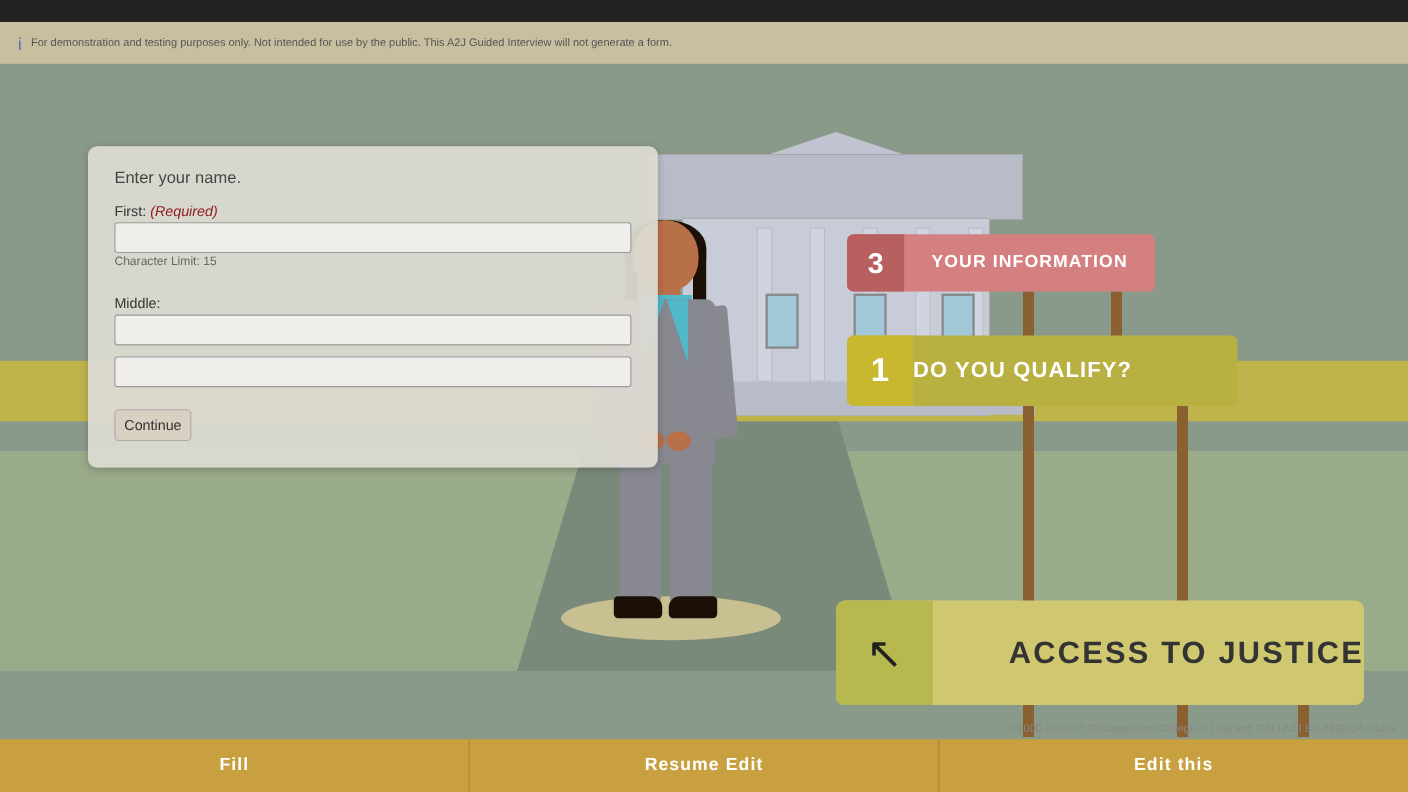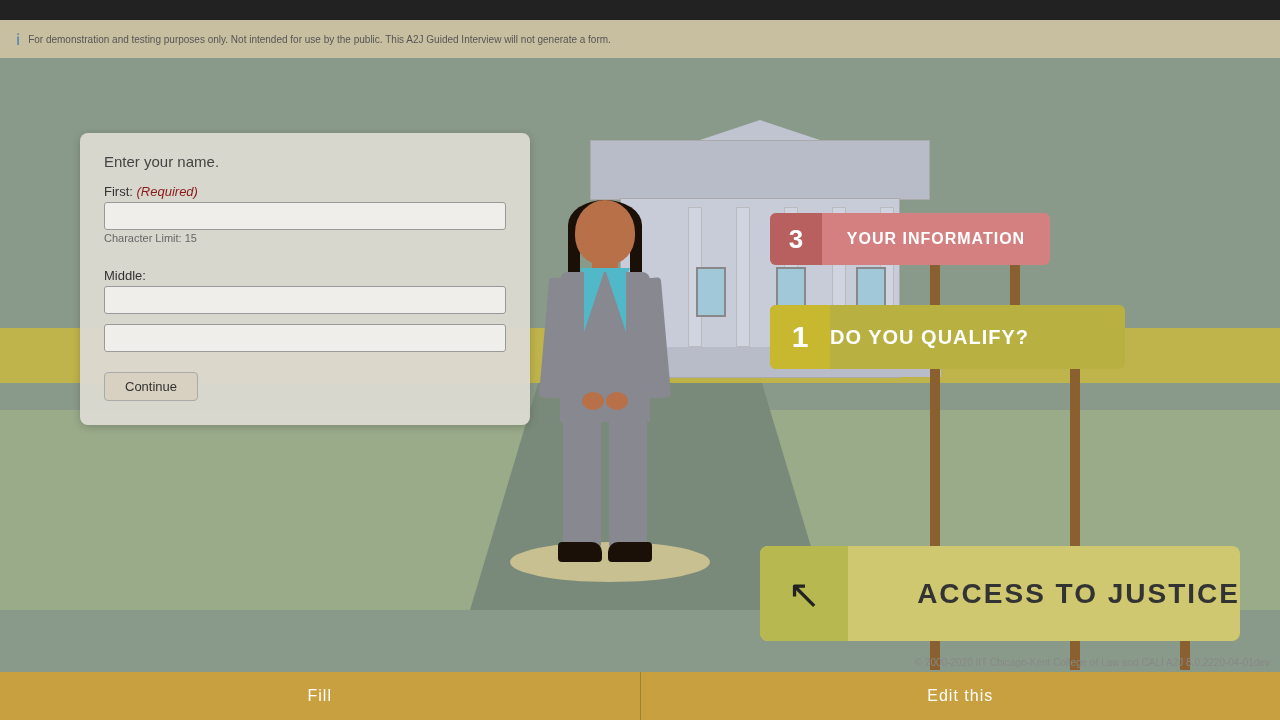--- a/index.html
+++ b/index.html
@@ -348,21 +348,21 @@
       height: 20px;
       background: #1a1008;
       border-radius: 10px 4px 4px 4px;
     }
 
     
     #form-panel {
       position: absolute;
       top: 75px;
       left: 80px;
-      width: 450px;
+      width: 518px;
       background: rgba(220, 218, 210, 0.95);
       border-radius: 8px;
       padding: 20px 24px 24px;
       z-index: 10;
       box-shadow: 0 2px 8px rgba(0,0,0,0.2);
     }
     #form-panel .form-prompt {
       font-size: 15px;
       color: #444;
       margin-bottom: 14px;
@@ -391,21 +391,21 @@
     #form-panel .char-limit {
       font-size: 11px;
       color: #666;
       margin-top: 2px;
       margin-bottom: 24px;
     }
     #form-panel .continue-btn {
       background: #d8d0c0;
       border: 1px solid #aaa;
       border-radius: 4px;
-      padding: 6px 20px;
+      padding: 6px 8px;
       font-size: 13px;
       color: #333;
       cursor: pointer;
       margin-top: 10px;
     }
 
     
     .sign-board {
       position: absolute;
       z-index: 8;
@@ -554,21 +554,21 @@
       display: flex;
       z-index: 20;
     }
     .toolbar-btn {
       flex: 1;
       height: 100%;
       background: #c8a040;
       border: none;
       border-right: 1px solid #a08030;
       font-size: 16px;
-      font-weight: normal;
+      font-weight: bold;
       color: #fff;
       cursor: pointer;
       letter-spacing: 1px;
     }
     .toolbar-btn:last-child {
       border-right: none;
     }
 
     
     #copyright {
@@ -684,16 +684,17 @@
       <input type="text" style="">
     </div>
 
     <button class="continue-btn">Continue</button>
   </div>
 
 </div>
 
 <div id="bottom-toolbar">
   <button class="toolbar-btn">Fill</button>
+  <button class="toolbar-btn">Resume Edit</button>
   <button class="toolbar-btn">Edit this</button>
 </div>
 
 <div id="copyright">© 2000-2020 IIT Chicago-Kent College of Law and CALI A2J 8.0.2220-04-01dev</div>
 
 </body></html>

